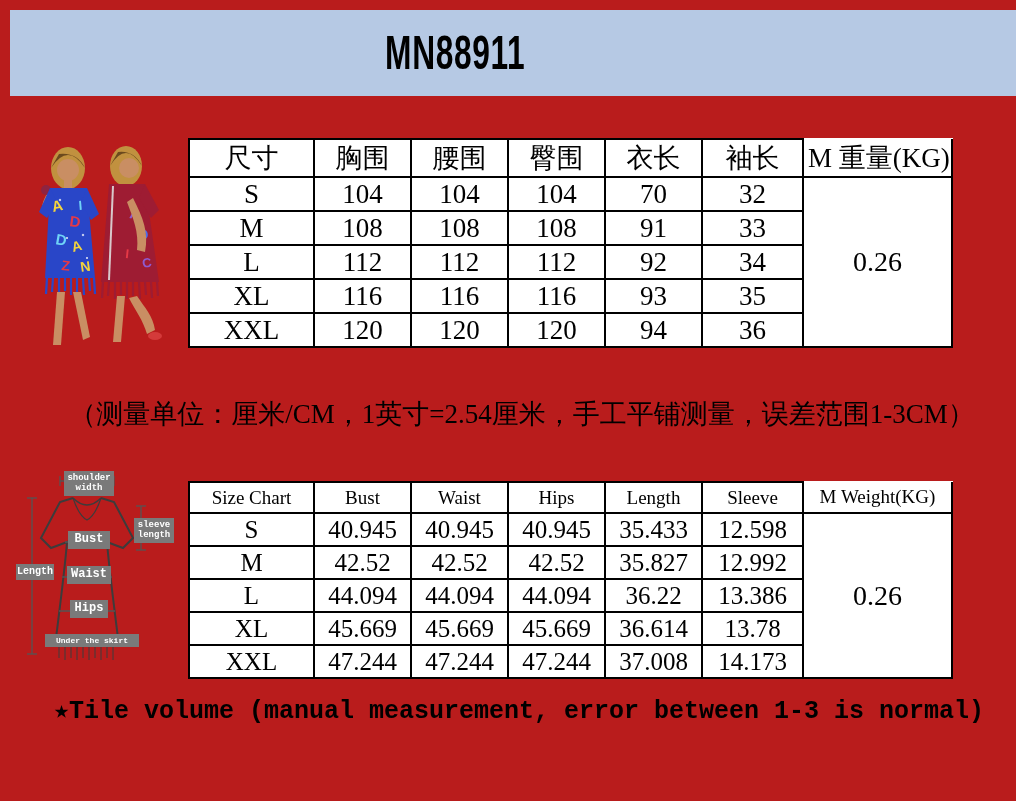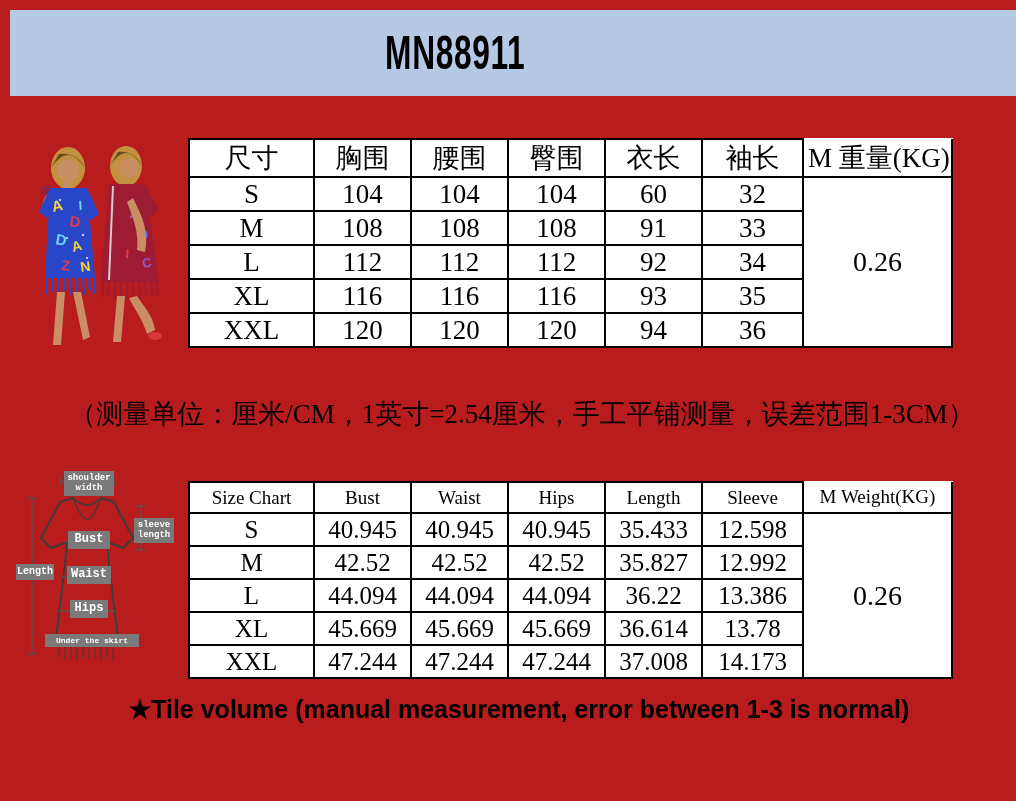--- a/index.html
+++ b/index.html
@@ -24,21 +24,21 @@
   .t2{left:188px;top:481px;}
   .t2 th{height:29px;font-size:19px;margin-top:36px;}
   .t2 td{height:31px;font-size:25px;}
   .no-top{border-top:none !important;text-align:left;padding-left:4px !important;}
   .weight-cell{font-size:28px !important;border-radius:13px;}
 
   
   .note{position:absolute;left:0;top:396px;width:1016px;padding-left:28px;box-sizing:border-box;
         text-align:center;font-size:27px;white-space:nowrap;}
   .footer{position:absolute;left:0;top:695px;width:1016px;padding-left:22px;box-sizing:border-box;
-        text-align:center;font-family:Liberation Sans, sans-serif;
+        text-align:center;font-family:Liberation Mono, monospace;
         font-weight:bold;font-size:25px;}
 
   
   .photo{position:absolute;left:25px;top:140px;width:160px;height:218px;}
 
   
   .diagram{position:absolute;left:15px;top:468px;width:170px;height:222px;}
   .diagram .lbl{position:absolute;background:#7a7a7a;color:#fff;text-align:center;
         font-family:"Liberation Mono","DejaVu Sans Mono",monospace;font-weight:bold;
         line-height:1.15;padding:2px 1px;}
@@ -153,21 +153,21 @@
       <th>臀围</th>
       <th>衣长</th>
       <th>袖长</th>
       <th class="no-top">M 重量(KG)</th>
     </tr>
     <tr>
       <td>S</td>
       <td>104</td>
       <td>104</td>
       <td>104</td>
-      <td>60</td>
+      <td>70</td>
       <td>32</td>
       <td rowspan="5" class="weight-cell">0.26</td>
     </tr>
     <tr>
       <td>M</td>
       <td>108</td>
       <td>108</td>
       <td>108</td>
       <td>91</td>
       <td>33</td>

